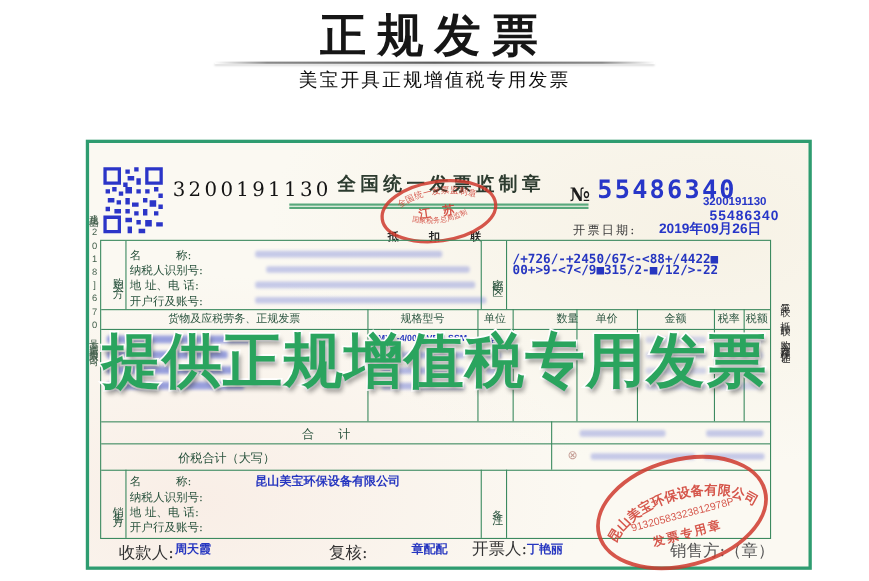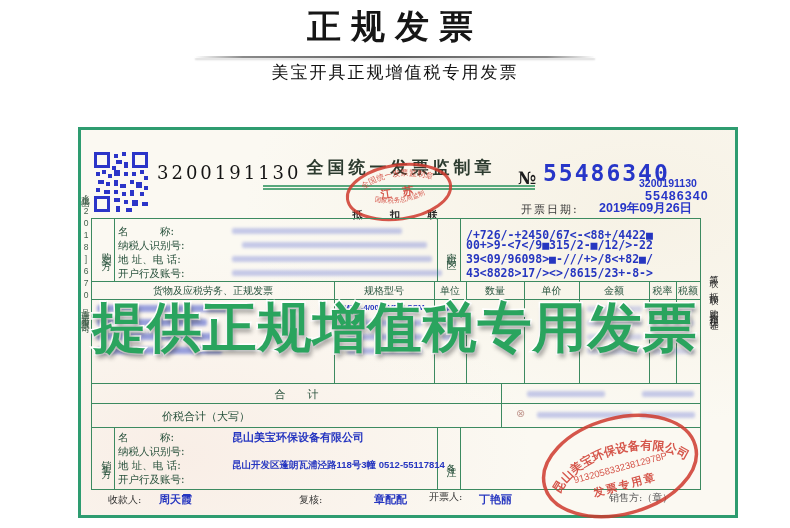--- a/index.html
+++ b/index.html
@@ -2,21 +2,21 @@
 <html><head>
 <meta charset="utf-8">
 <style>
   html,body{margin:0;padding:0;background:#fff;}
   #page{position:relative;width:790px;height:528px;background:#fff;overflow:hidden;
         font-family:"Liberation Sans","DejaVu Sans",sans-serif;}
   .abs{position:absolute;}
 
   
   .main-title{left:0;top:4px;width:790px;text-align:center;font-family:"DejaVu Serif","Liberation Serif",serif;
-    font-size:34px;font-weight:bold;color:#161616;letter-spacing:10px;}
+    font-size:42px;font-weight:bold;color:#161616;letter-spacing:10px;}
   .divider{left:195px;top:56px;width:400px;height:2px;
     background:linear-gradient(90deg,rgba(120,120,120,0) 0%,#8a8a8a 12%,#5f5f5f 50%,#8a8a8a 88%,rgba(120,120,120,0) 100%);
     box-shadow:0 2px 2px rgba(0,0,0,0.15);}
   .sub-title{left:0;top:61px;width:790px;text-align:center;font-family:"DejaVu Serif","Liberation Serif",serif;
     font-size:17px;color:#101010;letter-spacing:2px;}
 
   
   .invoice{left:78px;top:127px;width:660px;height:391px;background:
       radial-gradient(ellipse at 15% 85%,rgba(242,205,195,0.25),transparent 45%),
       radial-gradient(ellipse at 85% 20%,rgba(238,228,205,0.35),transparent 50%),
@@ -51,21 +51,21 @@
   .head-cell{position:absolute;top:64px;height:16px;line-height:16px;text-align:center;
     font-family:"DejaVu Serif","Liberation Serif",serif;font-size:10px;color:#2b5540;white-space:nowrap;}
   .side-cell{position:absolute;width:20px;text-align:center;font-family:"DejaVu Serif","Liberation Serif",serif;
     font-size:10px;color:#28513c;writing-mode:vertical-rl;text-orientation:upright;letter-spacing:4px;}
   .pwd-line{position:absolute;left:374px;width:230px;font-family:"DejaVu Sans Mono","Liberation Mono",monospace;
     font-size:11.5px;font-weight:bold;color:#2636c0;white-space:nowrap;}
   .blue-val{position:absolute;color:#2636c0;font-weight:bold;white-space:nowrap;}
   .rbar{position:absolute;height:6px;background:#4a5bd0;border-radius:2px;filter:blur(1.5px);}
 
   
-  .foot-label{position:absolute;font-family:"DejaVu Serif","Liberation Serif",serif;font-size:10px;color:#333;}
+  .foot-label{position:absolute;font-family:"DejaVu Serif","Liberation Serif",serif;font-size:15px;color:#333;}
   .foot-name{position:absolute;font-size:11px;font-weight:bold;color:#2636c0;}
 
   
   .overlay-text{left:50%;top:292px;transform:translateX(-50%);white-space:nowrap;
     font-size:54px;font-weight:900;color:#2aa45e;letter-spacing:1px;
     -webkit-text-stroke:3px #ffffff;paint-order:stroke fill;
     text-shadow:2px 4px 4px rgba(40,40,40,0.4);z-index:50;font-family:"DejaVu Sans","Liberation Sans",sans-serif;}
 
   .stamp-svg{position:absolute;overflow:visible;}
 </style>
@@ -153,27 +153,25 @@
       <div class="cell-label" style="left:26px;top:34px;">地 址、电 话:</div>
       <div class="cell-label" style="left:26px;top:48px;">开户行及账号:</div>
       <div class="rbar" style="left:140px;top:9px;width:170px;opacity:.3;"></div>
       <div class="rbar" style="left:150px;top:23px;width:185px;opacity:.3;"></div>
       <div class="rbar" style="left:140px;top:37px;width:200px;opacity:.3;"></div>
       <div class="rbar" style="left:140px;top:51px;width:210px;opacity:.3;"></div>
 
       <div class="side-cell" style="left:346px;top:6px;height:52px;">密码区</div>
       <div class="pwd-line" style="top:9px;">/+726/-+2450/67&lt;-&lt;88+/4422■</div>
       <div class="pwd-line" style="top:19px;">00+&gt;9-&lt;7&lt;/9■315/2-■/12/&gt;-22</div>
-      <div class="pwd-line" style="top:33px;">39&lt;09/96098&gt;■-///+&gt;/8&lt;+82■/</div>
-      <div class="pwd-line" style="top:47px;">43&lt;8828&gt;17/&gt;&lt;&gt;/8615/23+-8-&gt;</div>
 
       <div class="head-cell" style="left:0;width:242px;">货物及应税劳务、正规发票</div>
       <div class="head-cell" style="left:242px;width:100px;">规格型号</div>
       <div class="head-cell" style="left:342px;width:32px;">单位</div>
-      <div class="head-cell" style="left:374px;width:58px;">数量</div>
+      <div class="head-cell" style="left:374px;width:58px;padding-left:21px;">数量</div>
       <div class="head-cell" style="left:432px;width:55px;">单价</div>
       <div class="head-cell" style="left:487px;width:70px;">金额</div>
       <div class="head-cell" style="left:557px;width:27px;">税率</div>
       <div class="head-cell" style="left:584px;width:24px;">税额</div>
 
       <div class="rbar" style="left:5px;top:86px;width:132px;height:7px;opacity:.55;"></div>
       <div class="rbar" style="left:5px;top:100px;width:110px;height:7px;opacity:.55;"></div>
       <div class="rbar" style="left:5px;top:114px;width:118px;height:7px;opacity:.55;"></div>
       <div class="rbar" style="left:5px;top:128px;width:125px;height:7px;opacity:.55;"></div>
       <div class="blue-val" style="left:242px;top:84px;width:100px;text-align:center;font-size:8px;font-weight:bold;">MXP-4/0012VBH-SSM</div>
@@ -200,21 +198,20 @@
       <div class="abs" style="left:424px;top:188px;font-size:11px;color:rgba(140,60,50,.5);filter:blur(0.7px);">⊗</div>
       <div class="rbar" style="left:445px;top:193px;width:95px;opacity:.3;"></div>
       <div class="rbar" style="left:548px;top:193px;width:55px;opacity:.3;"></div>
 
       <div class="side-cell" style="left:1px;top:212px;height:56px;">销售方</div>
       <div class="cell-label" style="left:26px;top:212px;">名　　　称:</div>
       <div class="cell-label" style="left:26px;top:226px;">纳税人识别号:</div>
       <div class="cell-label" style="left:26px;top:240px;">地 址、电 话:</div>
       <div class="cell-label" style="left:26px;top:254px;">开户行及账号:</div>
       <div class="blue-val" style="left:140px;top:211px;font-size:11px;">昆山美宝环保设备有限公司</div>
-      <div class="blue-val" style="left:140px;top:240px;font-size:9.5px;">昆山开发区蓬朗瓦浦泾路118号3幢 0512-55117814</div>
       <div class="side-cell" style="left:346px;top:216px;height:48px;">备注</div>
     </div>
 
     <div class="foot-label" style="left:27px;top:363px;">收款人:</div>
     <div class="foot-name" style="left:78px;top:362px;">周天霞</div>
     <div class="foot-label" style="left:218px;top:363px;">复核:</div>
     <div class="foot-name" style="left:267px;top:362px;margin-left:26px;">章配配</div>
     <div class="foot-label" style="left:348px;top:360px;">开票人:</div>
     <div class="foot-name" style="left:398px;top:362px;">丁艳丽</div>
     <div class="foot-label" style="left:490px;top:361px;color:#555;margin-left:38px;">销售方:（章）</div>

